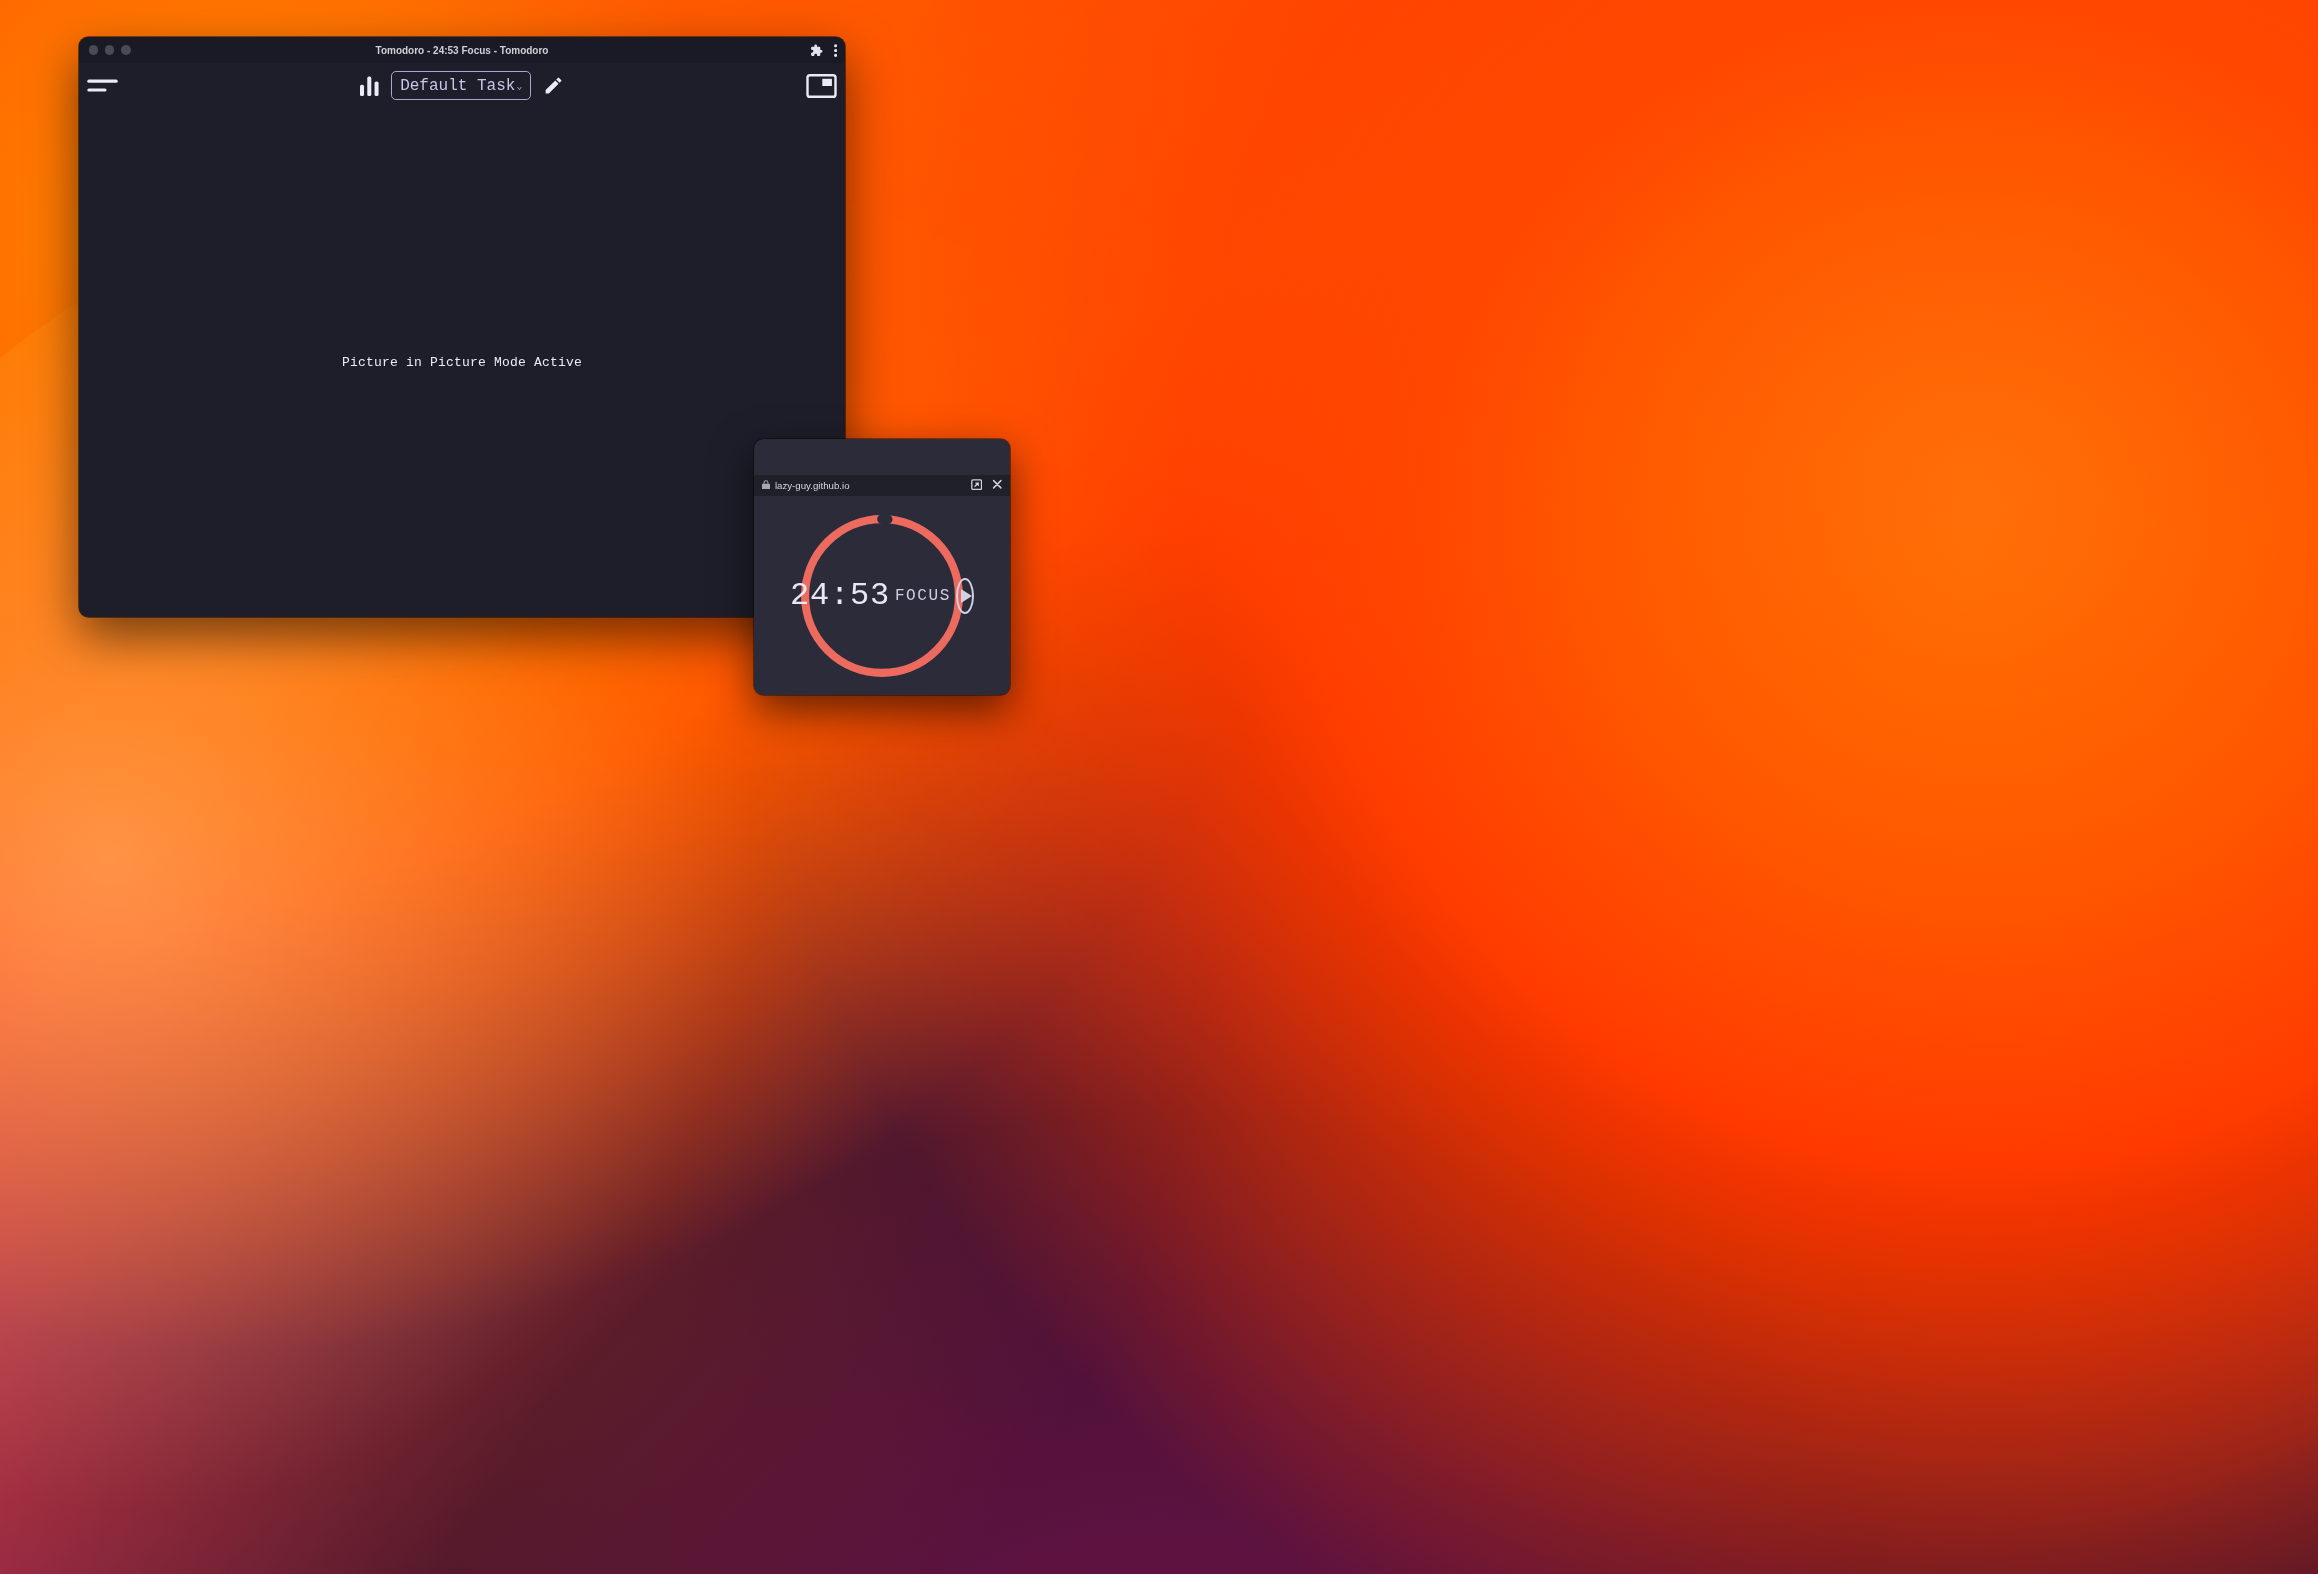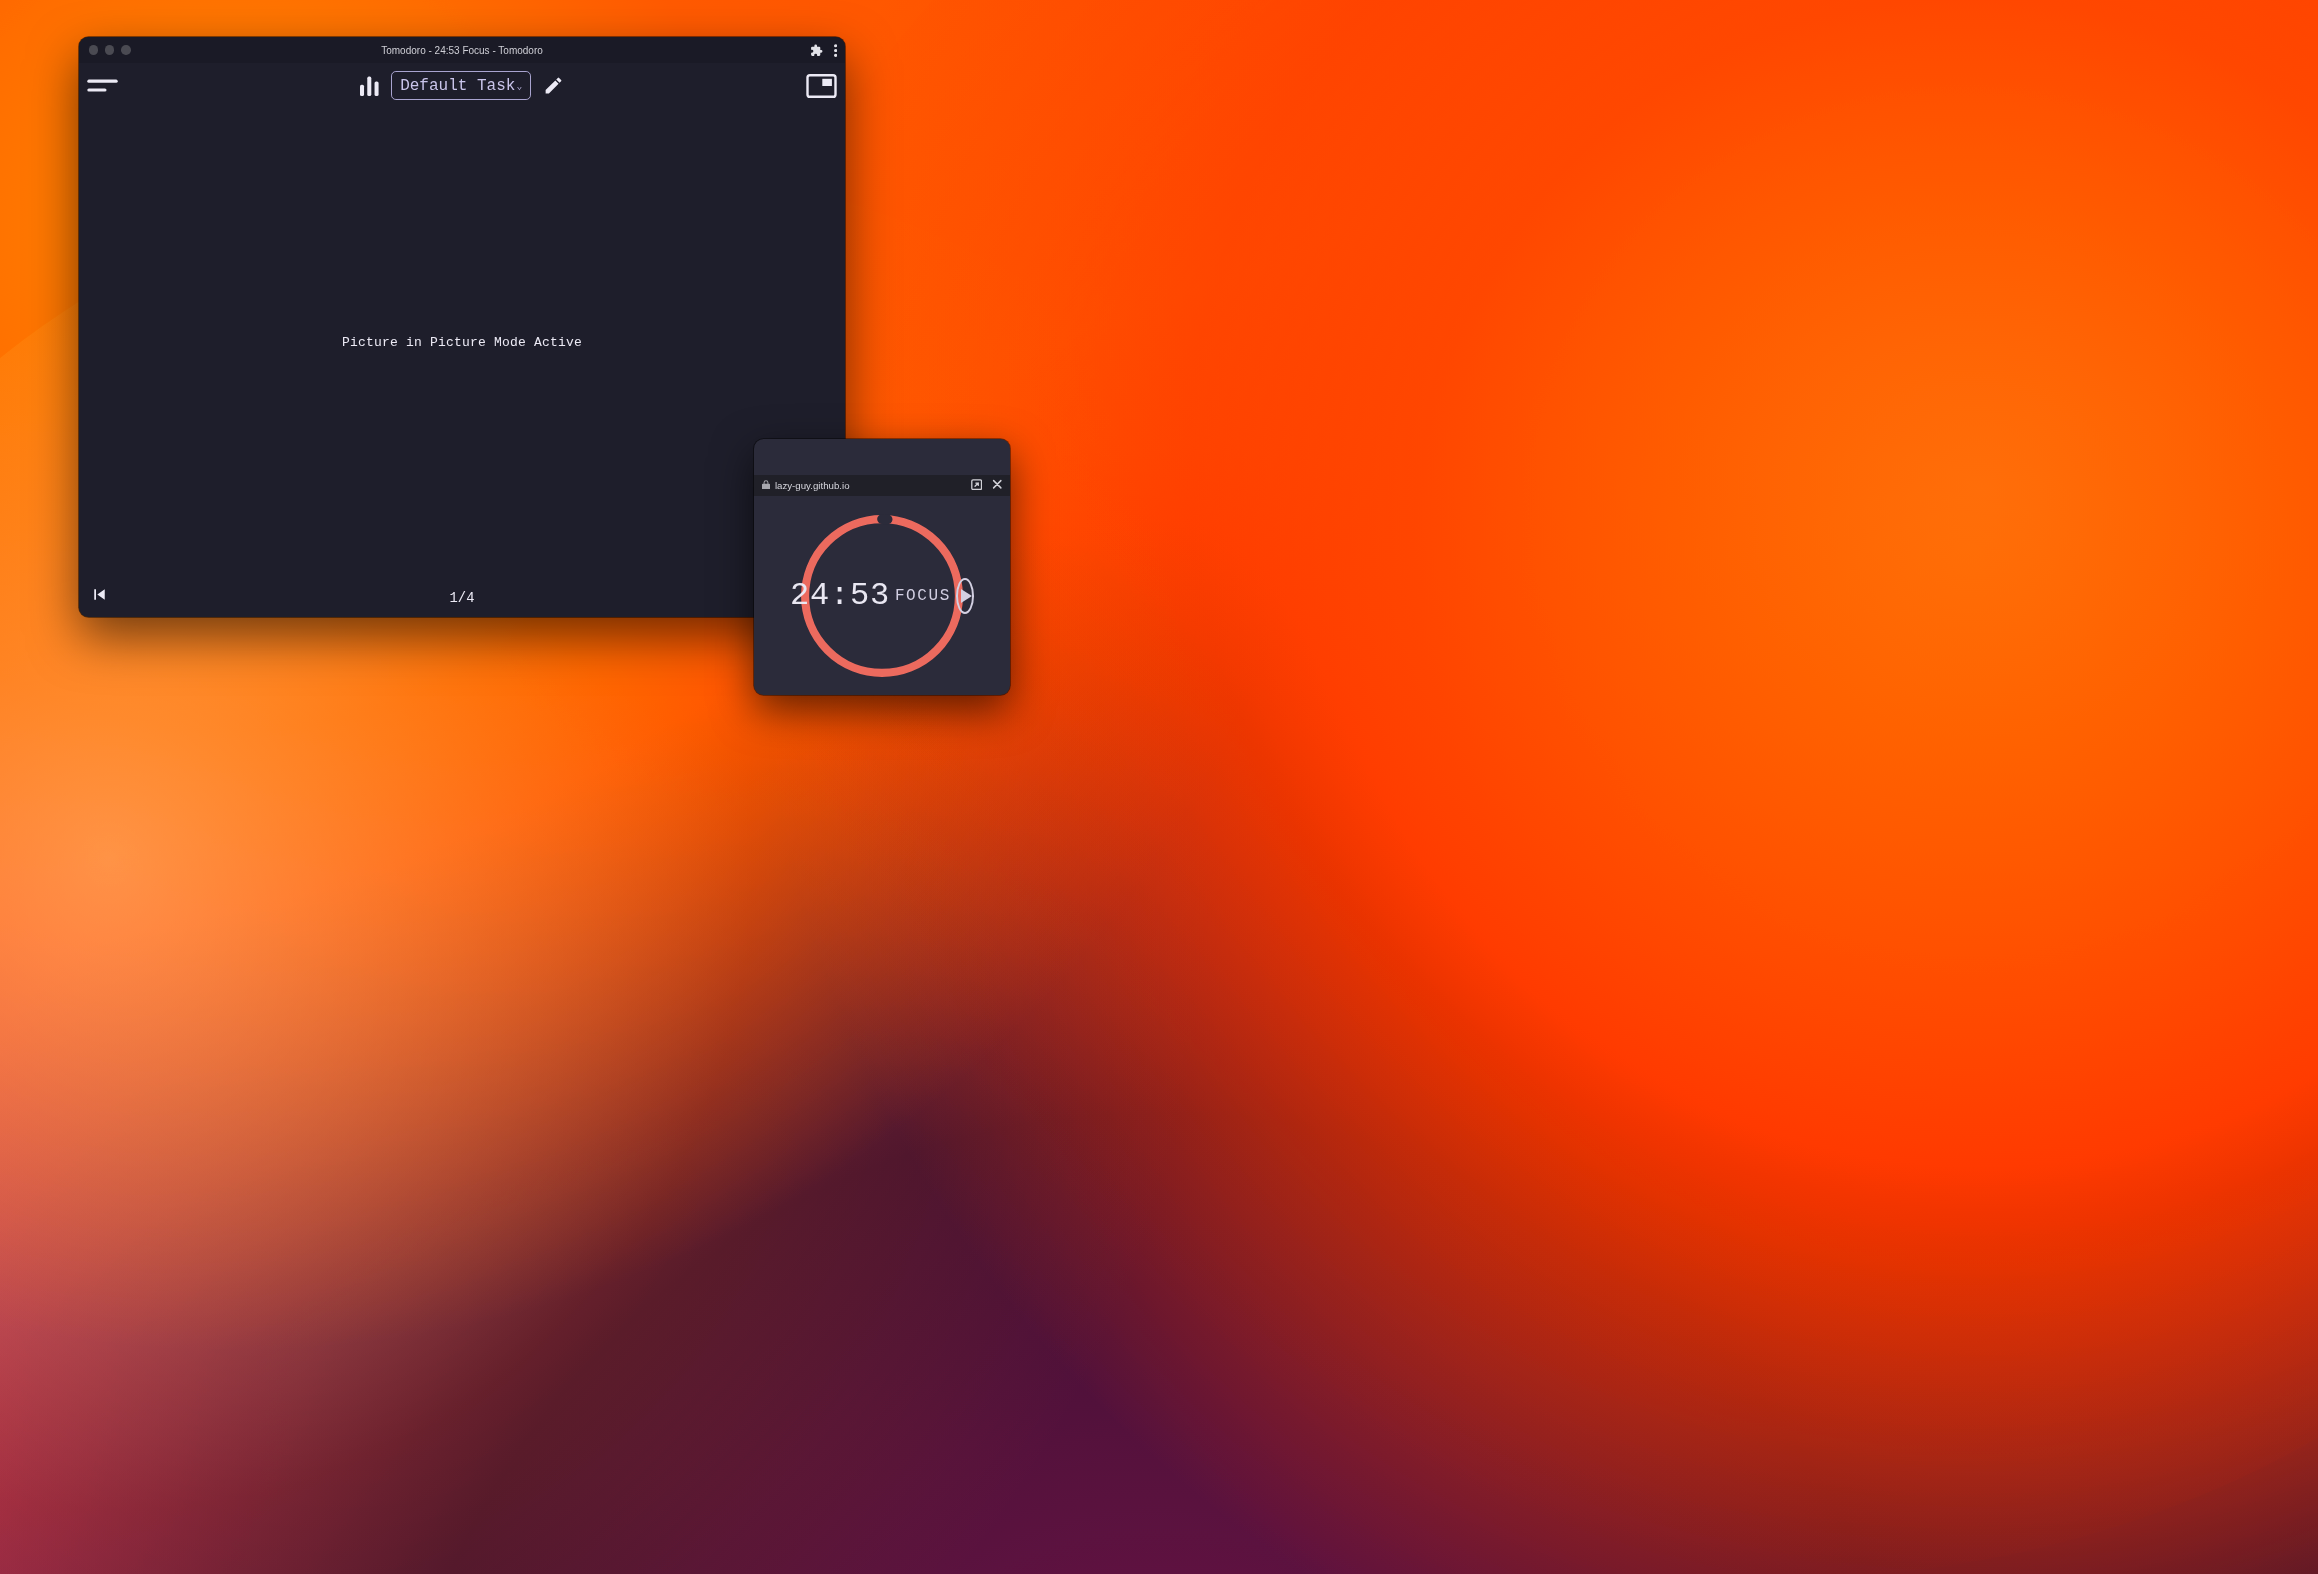--- a/index.html
+++ b/index.html
@@ -51,21 +51,21 @@
     background: #1a1a26;
     display: flex; align-items: center;
     position: relative;
     padding: 0 8px;
     font-family: -apple-system, "Helvetica Neue", Arial, sans-serif;
   }
   .traffic { display:flex; gap:6.5px; margin-left:1.6px; }
   .traffic .dot { width:9.7px; height:9.7px; border-radius:50%; background:#4a4a52; }
   .title-text {
     position:absolute; left:0; right:0; text-align:center;
-    color:#cfcfd6; font-size:10px; font-weight:400;
+    color:#cfcfd6; font-size:10px; font-weight:700;
     pointer-events:none;
   }
   .titlebar-right { margin-left:auto; display:flex; align-items:center; gap:11.3px; }
   .titlebar-right svg { display:block; }
 
   .toolbar {
     height: 45px;
     display:flex; align-items:center;
     padding: 0 8px;
     gap: 9.7px;
@@ -233,28 +233,20 @@
           <rect x="20" y="6" width="12" height="9" fill="#eceaf5"></rect>
         </svg>
       </span>
     </div>
   </div>
 
   <div class="content">
     <span>Picture in Picture Mode Active</span>
   </div>
 
-  <div class="footer" style="position:relative;">
-    <span class="prev icon-btn">
-      <svg width="21" height="21" viewBox="0 0 24 24" fill="#eceaf5">
-        <path d="M6 6h2v12H6V6zm3.5 6 8.5 6V6l-8.5 6z"></path>
-      </svg>
-    </span>
-    <span class="mid">1/4</span>
-  </div>
 </div>
 
 <div class="pip">
   <div class="pip-bar">
     <span class="lock">
       <svg width="8" height="9.7" viewBox="0 0 10 12" fill="#c9c9d0">
         <path d="M8 4.5V3.2A3 3 0 0 0 2 3.2v1.3H1.2A1.2 1.2 0 0 0 0 5.7V10.8A1.2 1.2 0 0 0 1.2 12h7.6A1.2 1.2 0 0 0 10 10.8V5.7a1.2 1.2 0 0 0-1.2-1.2H8zM3.2 3.2a1.8 1.8 0 1 1 3.6 0v1.3H3.2V3.2z"></path>
       </svg>
     </span>
     <span>lazy-guy.github.io</span>

